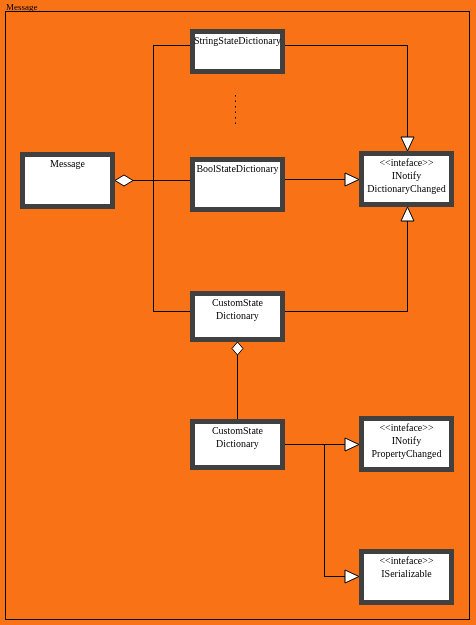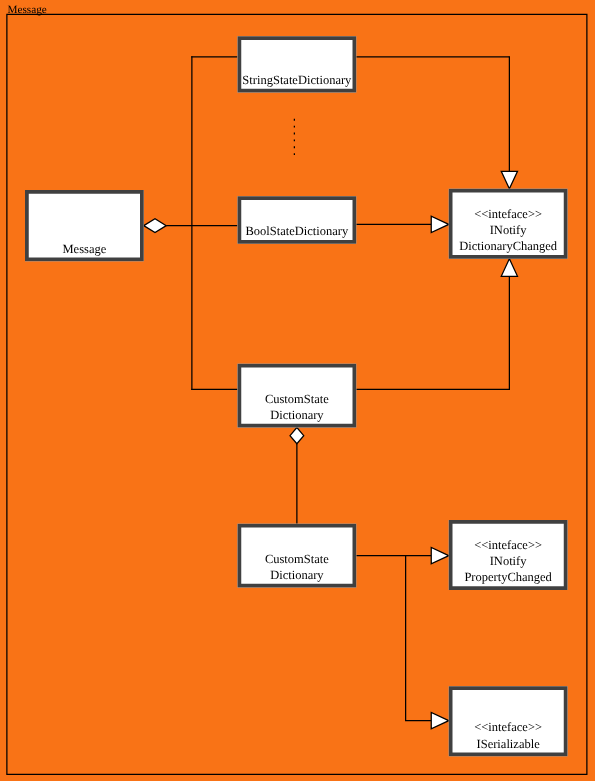--- a/index.html
+++ b/index.html
@@ -33,26 +33,26 @@
     left: 6px;
     top: 1px;
     font-size: 9px;
     color: #000000;
     line-height: 12px;
     white-space: nowrap;
   }
   .node {
     position: absolute;
     box-sizing: border-box;
-    border: 3px solid #404040;
+    border: 5px solid #404040;
     background: #ffffff;
     display: flex;
     flex-direction: column;
     align-items: center;
-    justify-content: flex-end;
+    justify-content: flex-start;
     text-align: center;
     color: #000000;
     font-size: 10px;
     line-height: 13px;
   }
   .node .line {
     display: block;
     white-space: nowrap;
   }
   .stereotype {
@@ -106,21 +106,21 @@
   </svg>
 
   <div class="node" style="left:20px; top:152px; width:95px; height:57px;">
     <span class="line">Message</span>
   </div>
 
   <div class="node" style="left:190px; top:29px; width:95px; height:45px;">
     <span class="line">StringStateDictionary</span>
   </div>
 
-  <div class="node" style="left:190px; top:157px; width:95px; height:38px;">
+  <div class="node" style="left:190px; top:157px; width:95px; height:55px;">
     <span class="line">BoolStateDictionary</span>
   </div>
 
   <div class="node" style="left:190px; top:291px; width:95px; height:51px;">
     <span class="line">CustomState</span>
     <span class="line">Dictionary</span>
   </div>
 
   <div class="node" style="left:190px; top:419px; width:95px; height:51px;">
     <span class="line">CustomState</span>

